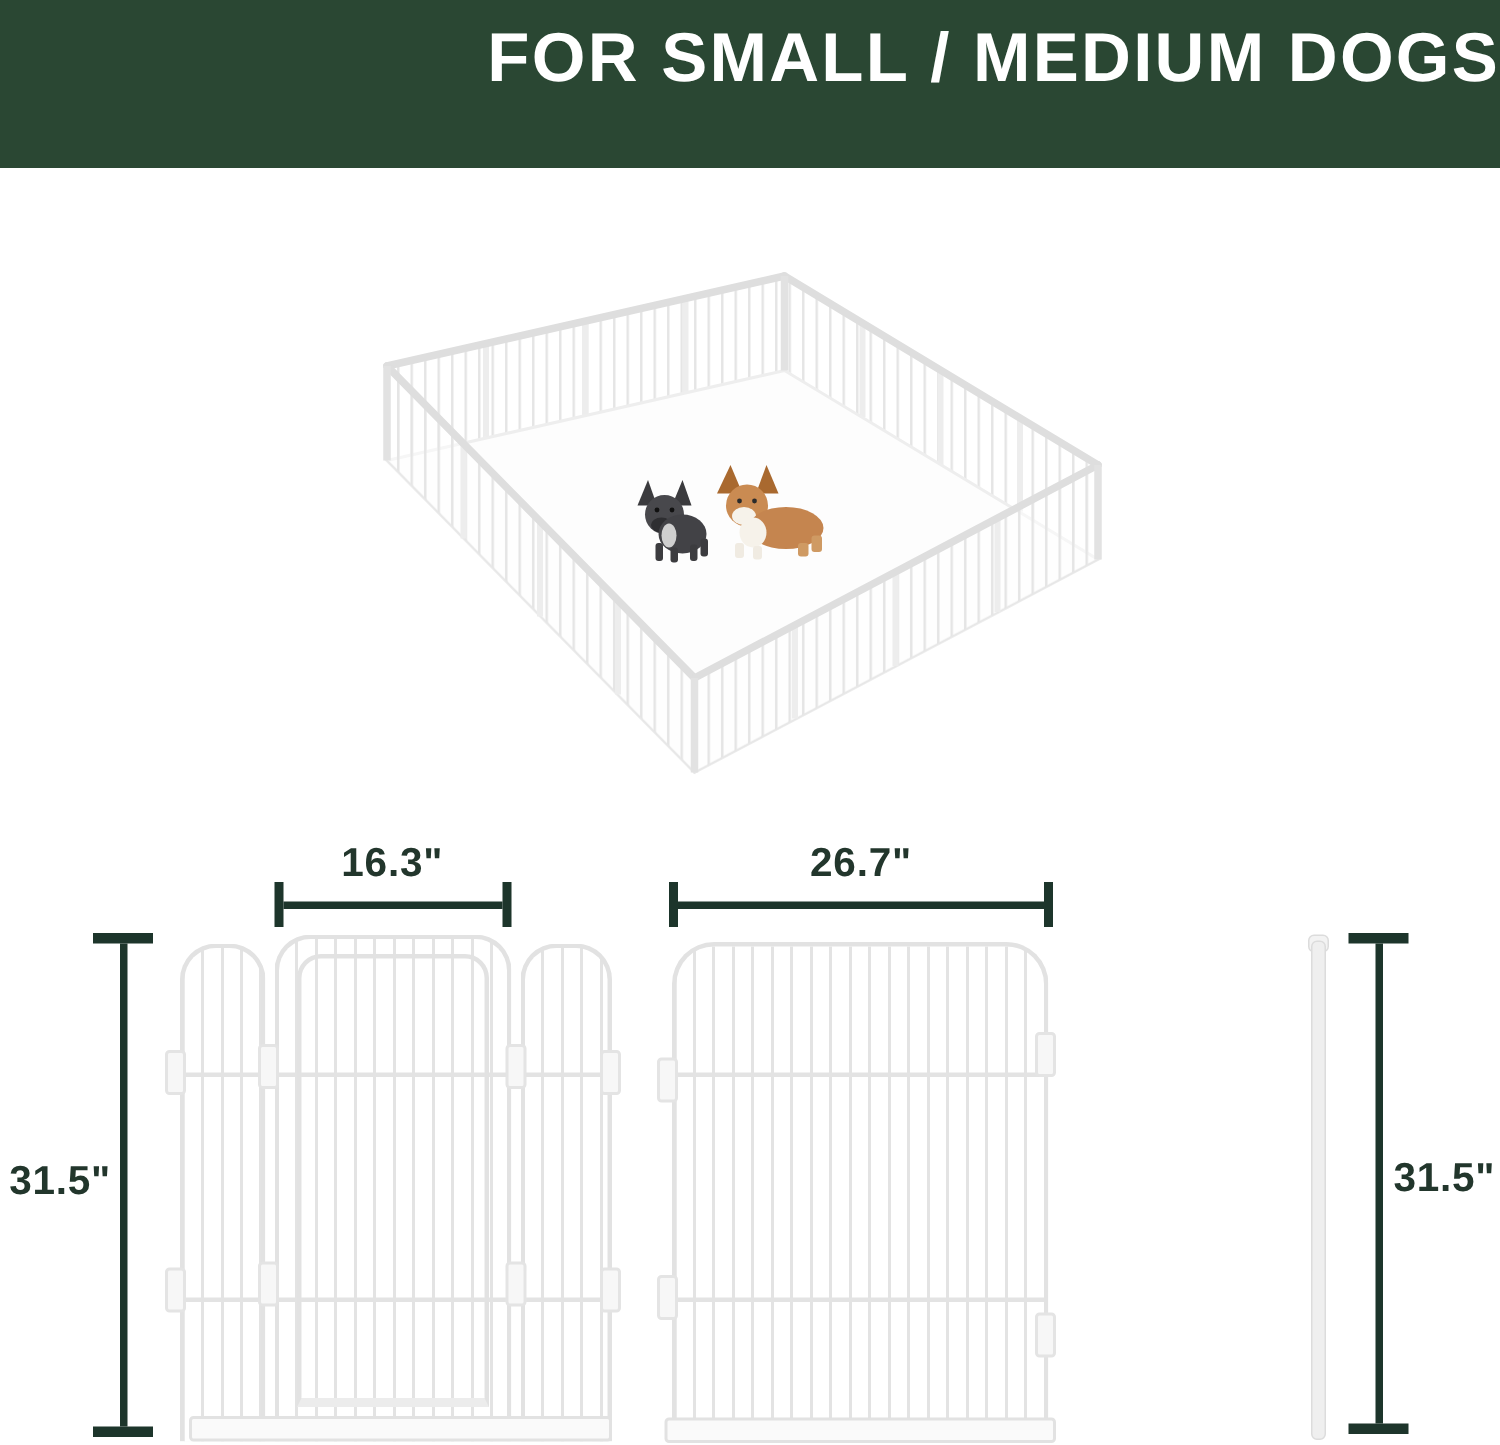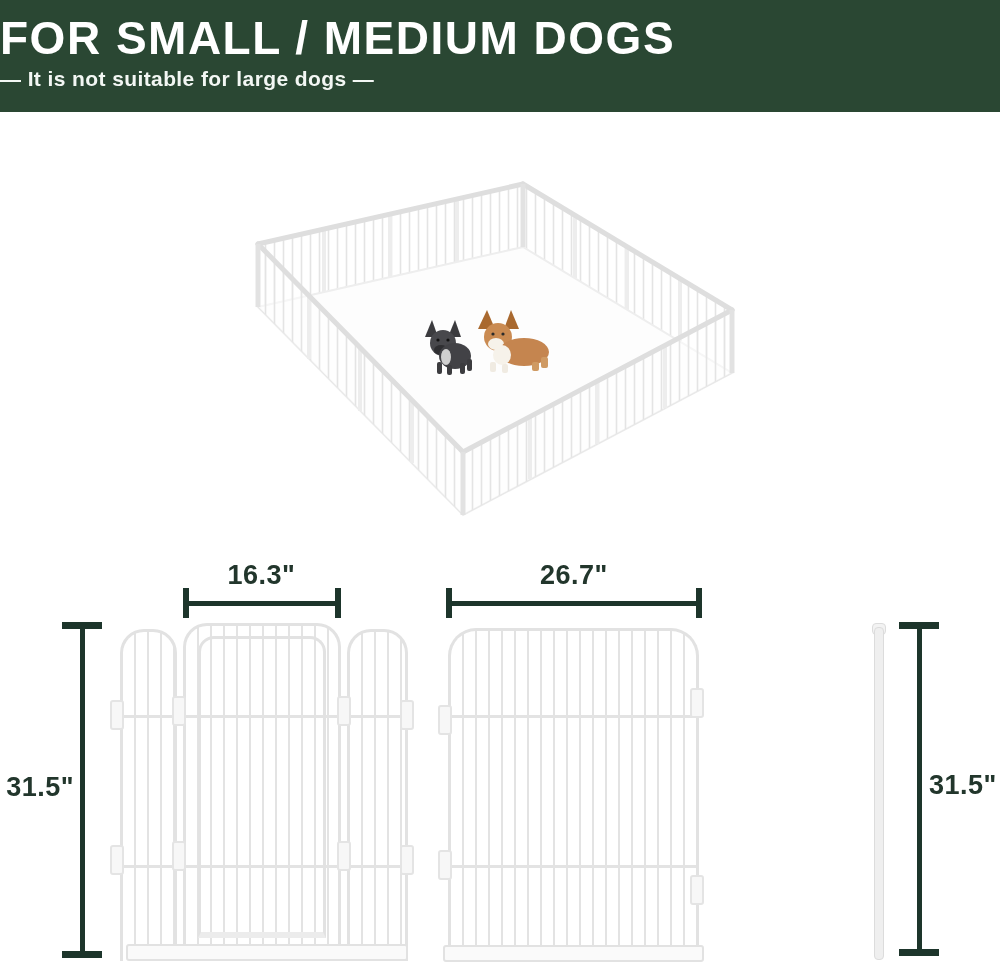--- a/index.html
+++ b/index.html
@@ -1,21 +1,21 @@
 <!DOCTYPE html>
 <html><head>
 <meta charset="utf-8">
 <style>
   html,body{margin:0;padding:0;background:#fff;}
   .canvas{position:relative;width:1000px;height:963px;background:#ffffff;
           font-family:"Liberation Sans",sans-serif;overflow:hidden;}
 
   
   .banner{position:absolute;left:0;top:0;width:1000px;height:112px;
-          background:#2a4733;color:#ffffff;text-align:left;}
+          background:#2a4733;color:#ffffff;text-align:right;}
   .banner .title{margin:0;padding-top:14px;font-size:46px;font-weight:bold;
                  letter-spacing:1.5px;line-height:1.05;}
   .banner .subtitle{margin-top:5px;font-size:21px;font-weight:bold;
                     letter-spacing:.4px;color:#f3f7f4;}
 
   
   .area-label{position:absolute;left:0;top:127px;width:1000px;text-align:center;
               font-size:27px;font-weight:bold;color:#54a17c;letter-spacing:.5px;}
 
   
@@ -46,21 +46,20 @@
   .rod-knob{position:absolute;left:872px;top:623px;width:12px;height:10px;
        background:#f3f3f3;border:1px solid #dcdcdc;border-radius:4px;}
 </style>
 </head>
 <body>
 
 <div class="canvas">
 
   <div class="banner">
     <h1 class="title">FOR SMALL / MEDIUM DOGS</h1>
-    <div class="subtitle">—  It is not suitable for large dogs  —</div>
   </div>
 
 
   <div class="pen-wrap">
     <svg width="580" height="380" viewBox="0 0 580 380">
       <defs>
         <pattern id="bars" width="9" height="10" patternUnits="userSpaceOnUse">
           <rect width="9" height="10" fill="#ffffff" fill-opacity="0.45"></rect>
           <line x1="1.5" y1="0" x2="1.5" y2="10" stroke="#e4e4e4" stroke-width="1.6"></line>
         </pattern>

